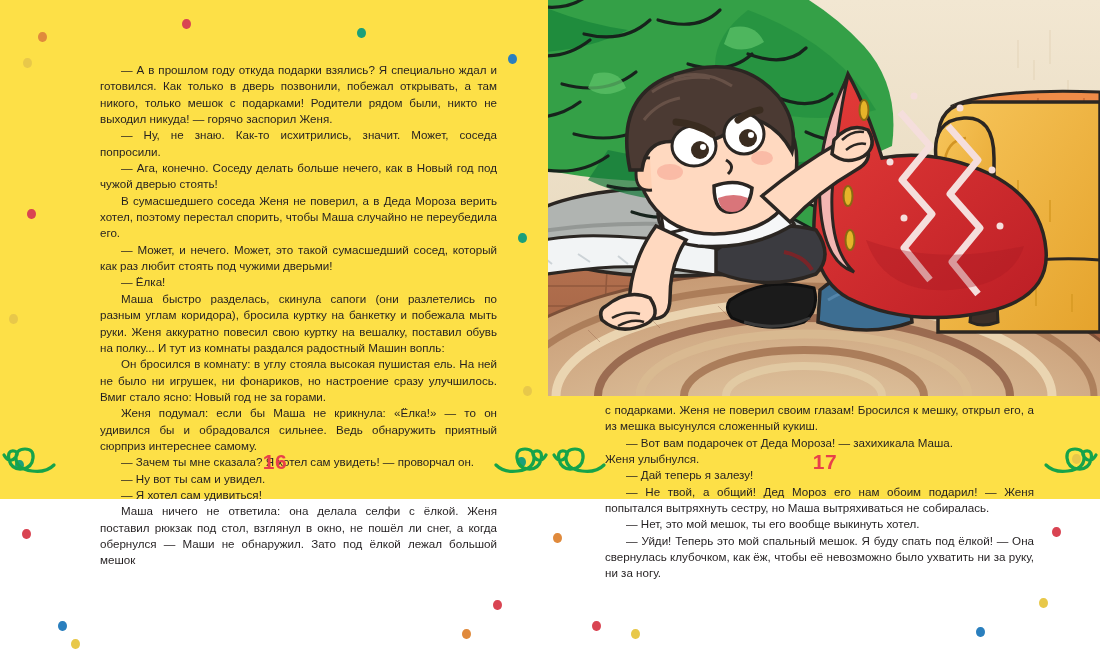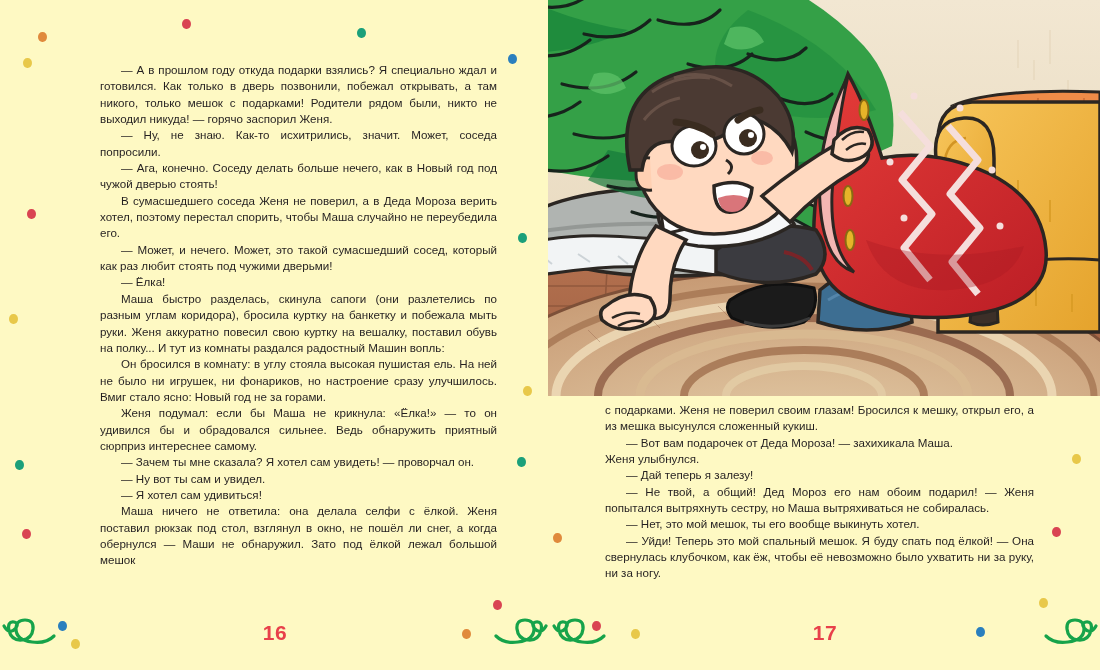--- a/index.html
+++ b/index.html
@@ -11,22 +11,22 @@
   body {
     width: 1100px;
     height: 670px;
     overflow: hidden;
     font-family: "Liberation Sans", "DejaVu Sans", sans-serif;
     position: relative;
   }
   .spread {
     position: relative;
     width: 1100px;
-    height: 670px;
-    background: #fef9c3;
+    height: 499px;
+    background: #fde047;
   }
 
   
   .dot {
     position: absolute;
     border-radius: 50%;
     z-index: 5;
   }
 
   

